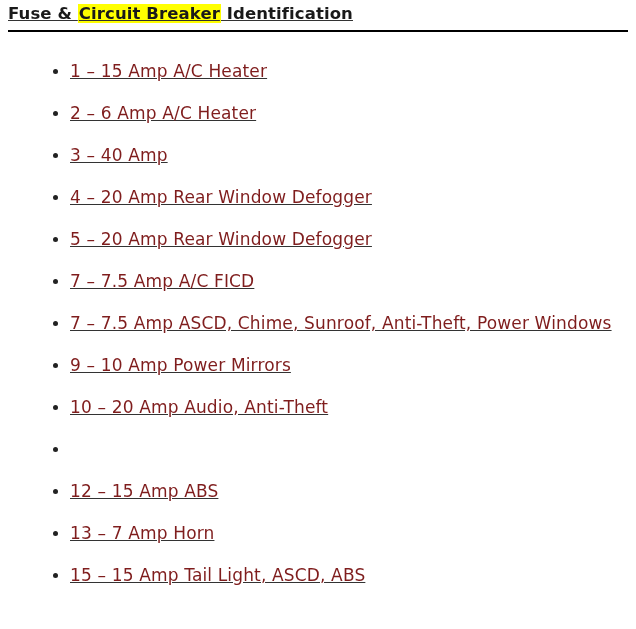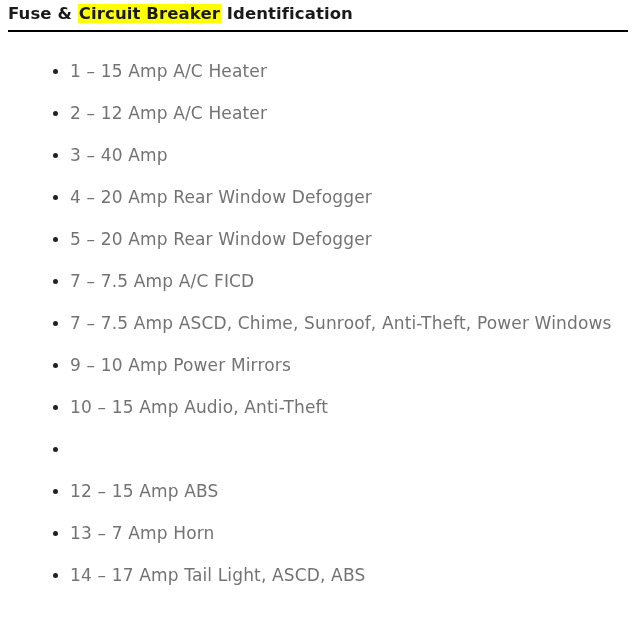--- a/index.html
+++ b/index.html
@@ -13,20 +13,21 @@
     overflow: hidden;
     font-family: "DejaVu Sans", "Liberation Sans", sans-serif;
     color: #333333;
     -webkit-font-smoothing: antialiased;
   }
   .page {
     position: relative;
     width: 636px;
     height: 629px;
     box-sizing: border-box;
+    text-decoration: underline;
   }
   .doc-title {
     margin: 0;
     padding: 2px 0 0 8px;
     font-size: 16.5px;
     font-weight: bold;
     line-height: 23px;
     color: #1a1a1a;
     letter-spacing: 0.1px;
     white-space: nowrap;
@@ -51,21 +52,21 @@
     padding: 0;
     position: relative;
     top: 18px;
   }
   .fuse-list li {
     position: relative;
     height: 42px;
     line-height: 42px;
     padding-left: 70px;
     font-size: 17px;
-    color: #737373;
+    color: #7f1d1d;
     white-space: nowrap;
     letter-spacing: 0.15px;
   }
   .fuse-list li .bullet {
     position: absolute;
     left: 53px;
     top: 50%;
     width: 5px;
     height: 5px;
     margin-top: -2px;
@@ -87,21 +88,21 @@
 
   <hr class="title-rule">
 
   <ul class="fuse-list">
     <li>
       <span class="bullet"></span>
       <span class="item-text">1 – 15 Amp A/C Heater</span>
     </li>
     <li>
       <span class="bullet"></span>
-      <span class="item-text">2 – 12 Amp A/C Heater</span>
+      <span class="item-text">2 – 6 Amp A/C Heater</span>
     </li>
     <li>
       <span class="bullet"></span>
       <span class="item-text">3 – 40 Amp</span>
     </li>
     <li>
       <span class="bullet"></span>
       <span class="item-text">4 – 20 Amp Rear Window Defogger</span>
     </li>
     <li>
@@ -115,32 +116,32 @@
     <li>
       <span class="bullet"></span>
       <span class="item-text">7 – 7.5 Amp ASCD, Chime, Sunroof, Anti-Theft, Power Windows</span>
     </li>
     <li>
       <span class="bullet"></span>
       <span class="item-text">9 – 10 Amp Power Mirrors</span>
     </li>
     <li>
       <span class="bullet"></span>
-      <span class="item-text">10 – 15 Amp Audio, Anti-Theft</span>
+      <span class="item-text">10 – 20 Amp Audio, Anti-Theft</span>
     </li>
     <li>
       <span class="bullet"></span>
     </li>
     <li>
       <span class="bullet"></span>
       <span class="item-text">12 – 15 Amp ABS</span>
     </li>
     <li>
       <span class="bullet"></span>
       <span class="item-text">13 – 7 Amp Horn</span>
     </li>
     <li>
       <span class="bullet"></span>
-      <span class="item-text">14 – 17 Amp Tail Light, ASCD, ABS</span>
+      <span class="item-text">15 – 15 Amp Tail Light, ASCD, ABS</span>
     </li>
   </ul>
 
 </div>
 
 </body></html>

